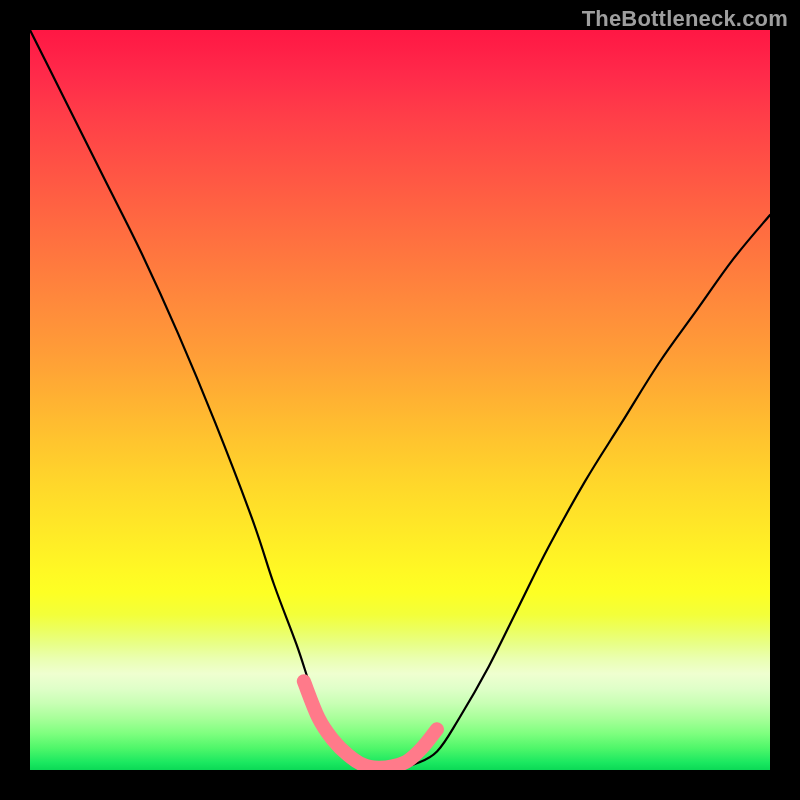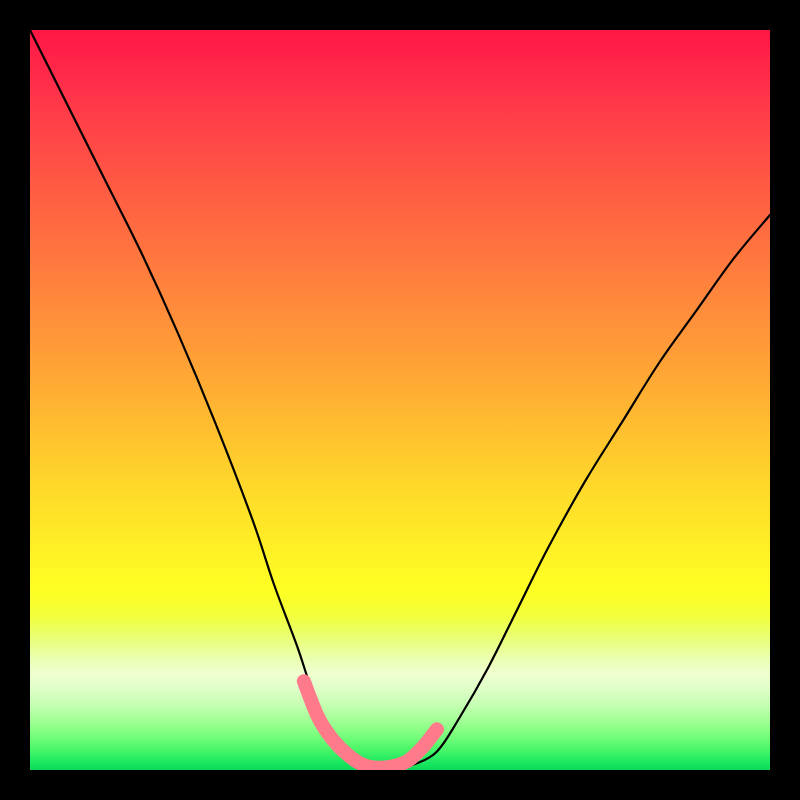--- a/index.html
+++ b/index.html
@@ -73,13 +73,14 @@
 
 <div class="stage">
 
   <div class="plot">
     <svg class="curve-svg" viewBox="0 0 740 740" preserveAspectRatio="none">
       <path id="curve-main" fill="none" stroke="#000000" stroke-width="2.2" stroke-linecap="round" d="M 0.0 0.0 C 2.7 5.3, 8.1 16.3, 14.8 29.6 C 21.5 42.9, 26.3 52.7, 37.0 74.0 C 47.7 95.3, 60.7 121.4, 74.0 148.0 C 87.3 174.6, 97.7 194.0, 111.0 222.0 C 124.3 250.0, 134.7 272.8, 148.0 303.4 C 161.3 334.0, 171.7 358.9, 185.0 392.2 C 198.3 425.5, 211.3 459.1, 222.0 488.4 C 232.7 517.7, 236.2 532.4, 244.2 555.0 C 252.2 577.6, 259.7 595.6, 266.4 614.2 C 273.1 632.8, 275.9 643.9, 281.2 658.6 C 286.5 673.3, 290.7 684.9, 296.0 695.6 C 301.3 706.3, 305.5 711.1, 310.8 717.8 C 316.1 724.5, 320.3 729.1, 325.6 732.6 C 330.9 736.1, 335.1 736.0, 340.4 737.0 C 345.7 738.1, 349.9 738.4, 355.2 738.5 C 360.5 738.7, 364.7 738.6, 370.0 737.8 C 375.3 737.0, 378.1 737.0, 384.8 734.1 C 391.5 731.1, 399.0 729.8, 407.0 721.5 C 415.0 713.2, 419.9 703.5, 429.2 688.2 C 438.5 672.9, 448.1 656.4, 458.8 636.4 C 469.5 616.4, 477.7 598.5, 488.4 577.2 C 499.1 555.9, 506.0 540.6, 518.0 518.0 C 530.0 495.4, 541.7 474.0, 555.0 451.4 C 568.3 428.8, 578.7 413.5, 592.0 392.2 C 605.3 370.9, 615.7 353.0, 629.0 333.0 C 642.3 313.0, 652.7 299.8, 666.0 281.2 C 679.3 262.6, 689.7 246.7, 703.0 229.4 C 716.3 212.1, 733.3 193.0, 740.0 185.0"></path>
       <path id="curve-highlight" fill="none" stroke="#ff7a8a" stroke-width="14" stroke-linecap="round" stroke-linejoin="round" d="M 273.8 651.2 C 276.5 657.9, 283.3 677.5, 288.6 688.2 C 293.9 698.9, 298.1 703.7, 303.4 710.4 C 308.7 717.1, 312.9 720.8, 318.2 725.2 C 323.5 729.6, 327.7 732.6, 333.0 734.8 C 338.3 737.1, 342.5 737.5, 347.8 737.8 C 353.1 738.0, 357.3 737.5, 362.6 736.3 C 367.9 735.1, 372.1 734.5, 377.4 731.1 C 382.7 727.8, 386.9 723.5, 392.2 717.8 C 397.5 712.1, 404.3 702.6, 407.0 699.3"></path>
     </svg>
   </div>
 
+  <div class="watermark">TheBottleneck.com</div>
 </div>
 
 </body></html>

